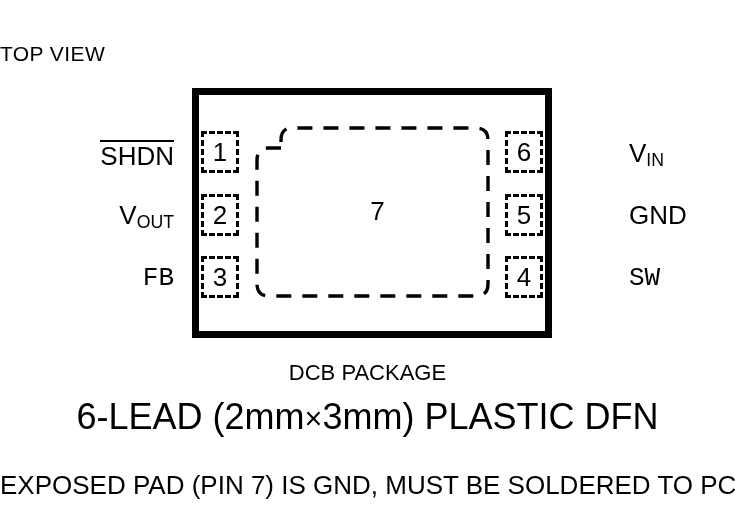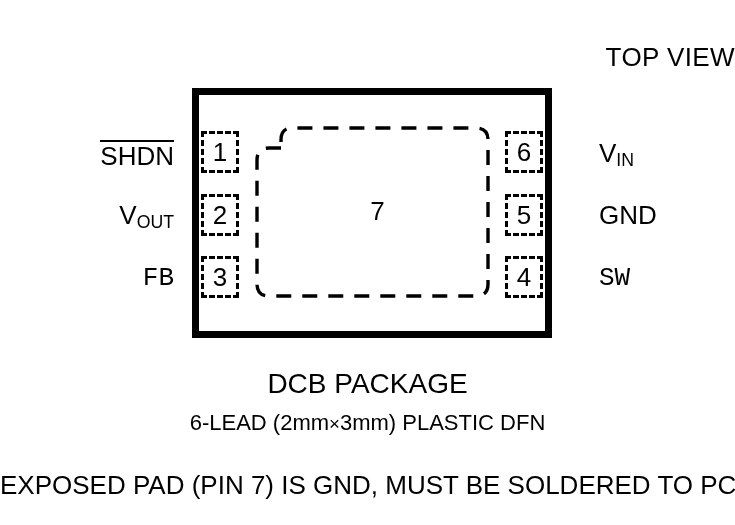--- a/index.html
+++ b/index.html
@@ -23,22 +23,22 @@
     width: 735px;
     height: 525px;
   }
 
   
   .top-view-title {
     position: absolute;
     left: 0;
     top: 42px;
     width: 735px;
-    text-align: right;
-    font-size: 26px;
+    text-align: left;
+    font-size: 21px;
     letter-spacing: 0.4px;
     white-space: nowrap;
   }
 
   
   .package-body {
     position: absolute;
     left: 192px;
     top: 88px;
     width: 360px;
@@ -79,21 +79,21 @@
 
   
   .pin-label {
     position: absolute;
     font-size: 26px;
     line-height: 1;
     white-space: nowrap;
     margin-left: 36px;
   }
   .pin-label.left  { right: 561px; text-align: right; }
-  .pin-label.right { left: 563px;  text-align: left; }
+  .pin-label.right { left: 593px;  text-align: left; }
 
   .lbl-y1 { top: 140px; }
   .lbl-y2 { top: 202px; }
   .lbl-y3 { top: 265px; font-family: Liberation Mono, monospace; }
 
   .ovl {
     border-top: 2.5px solid #000000;
     padding-top: 1px;
     display: inline-block;
   }
@@ -123,22 +123,22 @@
   }
 
   
   .caption {
     position: absolute;
     left: 0;
     width: 735px;
     text-align: center;
     white-space: nowrap;
   }
-  .cap-1 { top: 360px; font-size: 28px; margin-top: 8px; }
-  .cap-2 { top: 410px; font-size: 22px; }
+  .cap-1 { top: 360px; font-size: 22px; }
+  .cap-2 { top: 396px; font-size: 36px; }
   .cap-3 { top: 432px; font-size: 25px; }
   .cap-4 { top: 470px; font-size: 26px; }
   .times { font-size: 0.85em; }
 </style>
 </head>
 <body>
 
 <div id="stage">
 
   <div class="top-view-title">TOP VIEW</div>

